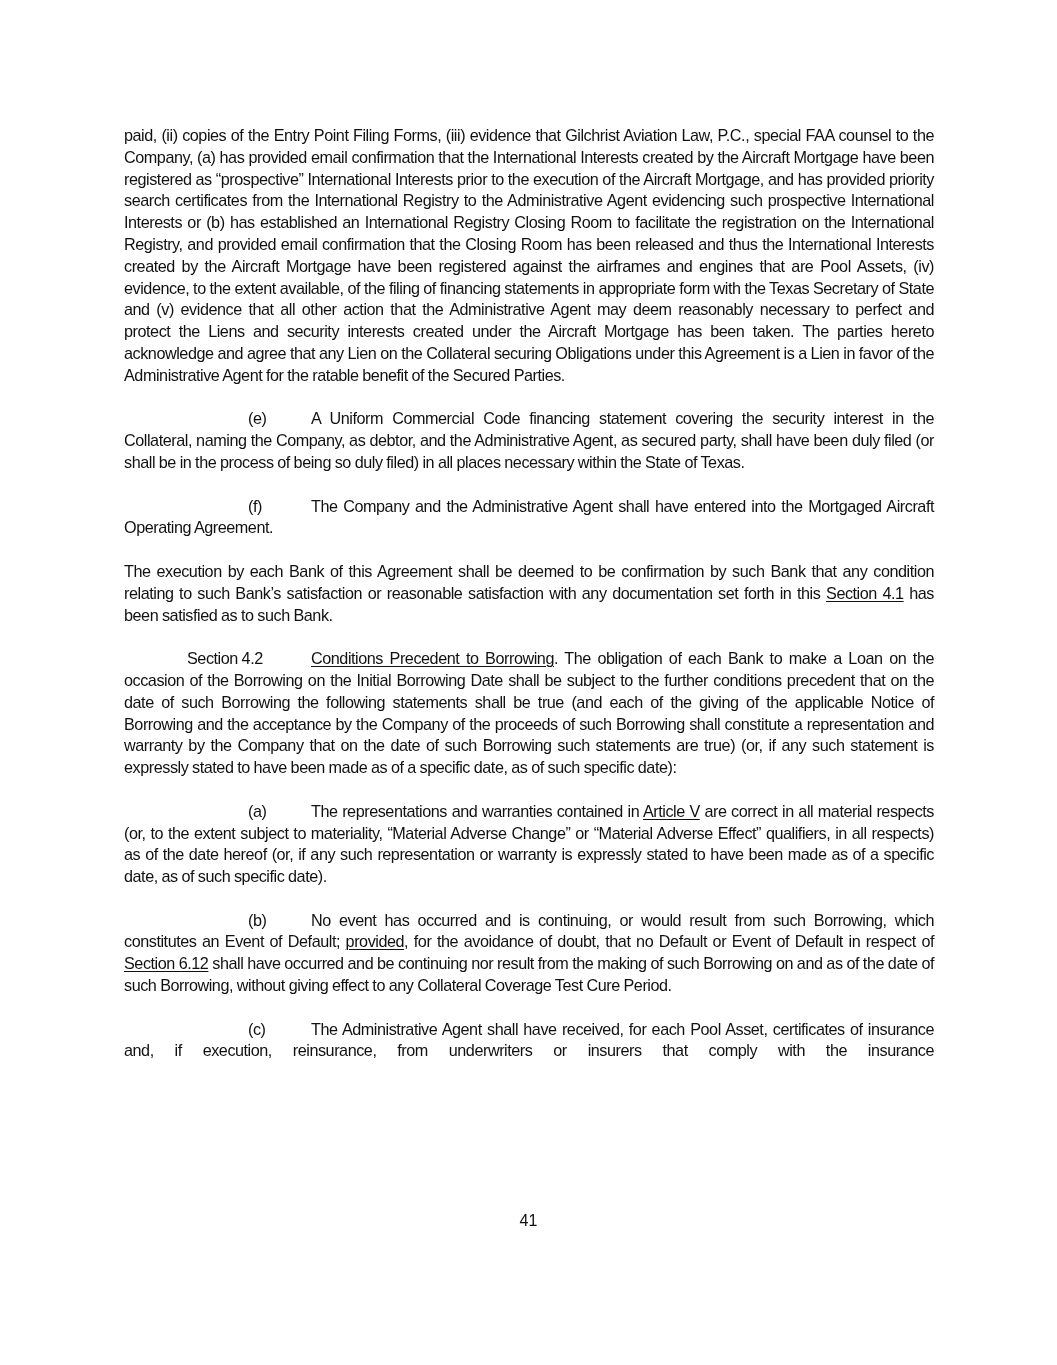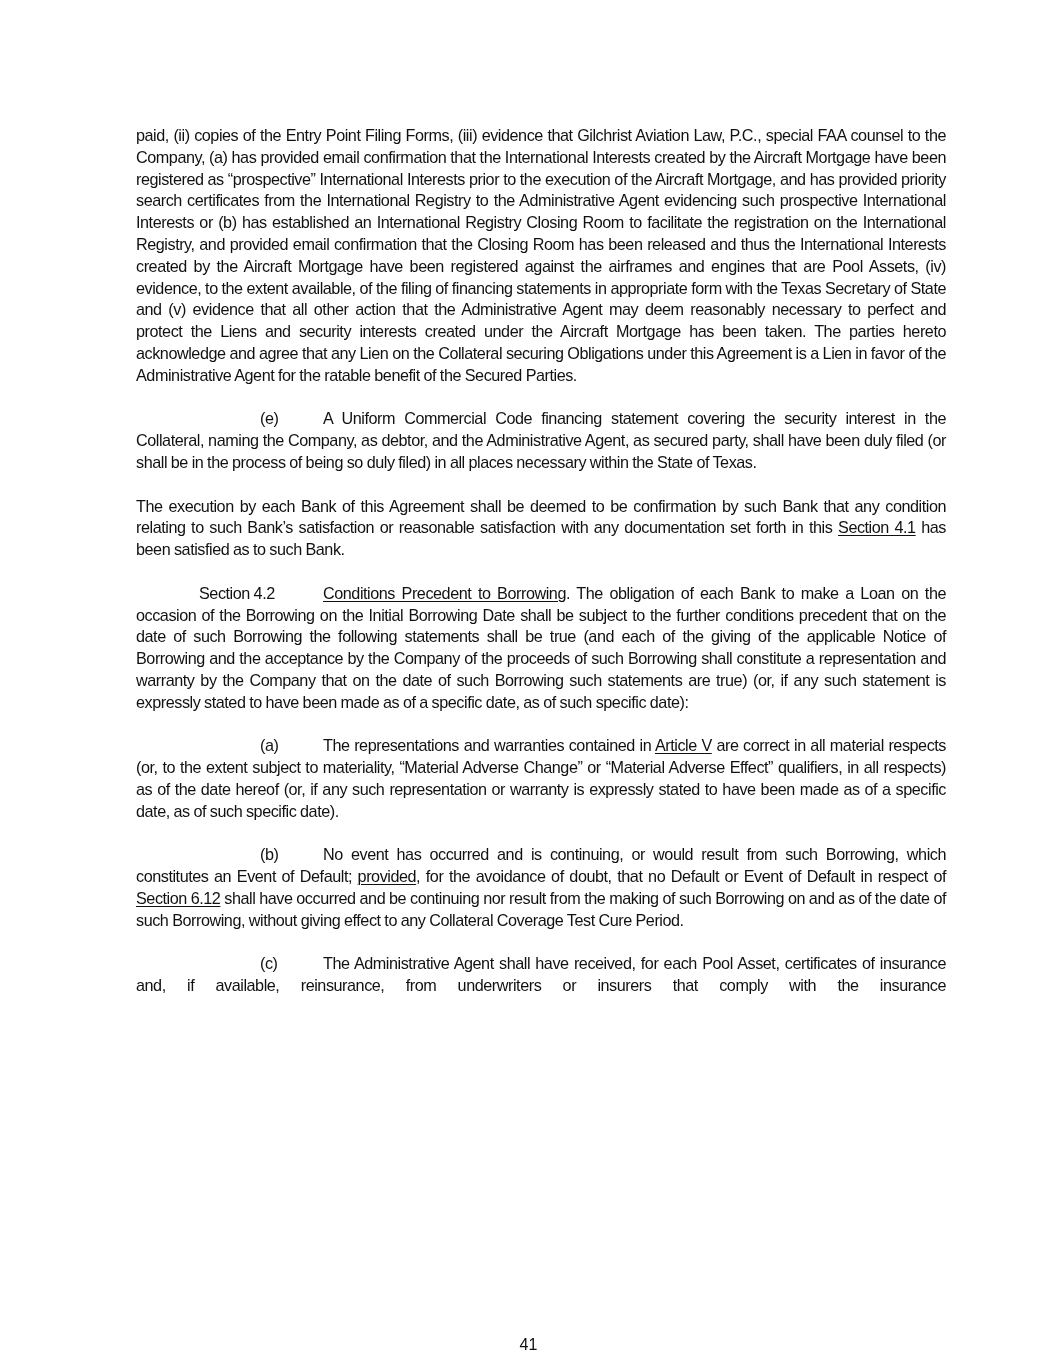--- a/index.html
+++ b/index.html
@@ -1,59 +1,62 @@
 <!DOCTYPE html>
 <html><head>
   <meta charset="utf-8">
   <style>
     html, body { margin: 0; padding: 0; background: #ffffff; }
     body { width: 1057px; height: 1365px; position: relative; overflow: hidden; }
     .page {
-      position: absolute; left: 136px; top: 125px; width: 810px;
+      position: absolute; left: 124px; top: 125px; width: 810px;
       font-family: "Liberation Sans", sans-serif;
       font-size: 16.2px; line-height: 21.8px; color: #111111;
       letter-spacing: -0.45px; word-spacing: -0.3px;
     }
     p { margin: 0 0 21.8px 0; text-align: justify; text-align-last: left; }
     .indent { text-indent: 124px; }
     .sec-indent { text-indent: 63px; }
     .lbl { display: inline-block; text-indent: 0; width: 63px; }
     .seclbl { display: inline-block; text-indent: 0; width: 124px; }
     u { text-underline-offset: 2px; text-decoration-thickness: 1px; }
     .pagenum {
-      position: absolute; left: 0; width: 1057px; top: 1336px; text-align: center;
+      position: absolute; left: 0; width: 1057px; top: 1212px; text-align: center;
       font-family: "Liberation Sans", sans-serif; font-size: 16px; color: #111111;
     }
   </style>
 </head>
 <body>
 
 <div class="page">
   <p style="margin-bottom:21.8px">paid, (ii) copies of the Entry Point Filing Forms, (iii) evidence that Gilchrist Aviation Law, P.C., special FAA counsel to the Company, (a) has provided email confirmation that the International Interests created by the Aircraft Mortgage have been registered as “prospective” International Interests prior to the execution of the Aircraft Mortgage, and has provided priority search certificates from the International Registry to the Administrative Agent evidencing such prospective International Interests or (b) has established an International Registry Closing Room to facilitate the registration on the International Registry, and provided email confirmation that the Closing Room has been released and thus the International Interests created by the Aircraft Mortgage have been registered against the airframes and engines that are Pool Assets, (iv) evidence, to the extent available, of the filing of financing statements in appropriate form with the Texas Secretary of State and (v) evidence that all other action that the Administrative Agent may deem reasonably necessary to perfect and protect the Liens and security interests created under the Aircraft Mortgage has been taken.  The parties hereto acknowledge and agree that any Lien on the Collateral securing Obligations under this Agreement is a Lien in favor of the Administrative Agent for the ratable benefit of the Secured Parties.</p>
 
   <p class="indent">
     <span class="lbl">(e)</span><span>A Uniform Commercial Code financing statement covering the security interest in the Collateral, naming the Company, as debtor, and the Administrative Agent, as secured party, shall have been duly filed (or shall be in the process of being so duly filed) in all places necessary within the State of Texas.</span>
   </p>
 
+  <p class="indent">
+    <span class="lbl">(f)</span><span>The Company and the Administrative Agent shall have entered into the Mortgaged Aircraft Operating Agreement.</span>
+  </p>
 
 
   <p>
     <span>The execution by each Bank of this Agreement shall be deemed to be confirmation by such Bank that any condition relating to such Bank’s satisfaction or reasonable satisfaction with any documentation set forth in this </span><u>Section 4.1</u><span> has been satisfied as to such Bank.</span>
   </p>
 
   <p class="sec-indent">
     <span class="seclbl">Section 4.2</span><u>Conditions Precedent to Borrowing</u><span>.  The obligation of each Bank to make a Loan on the occasion of the Borrowing on the Initial Borrowing Date shall be subject to the further conditions precedent that on the date of such Borrowing the following statements shall be true (and each of the giving of the applicable Notice of Borrowing and the acceptance by the Company of the proceeds of such Borrowing shall constitute a representation and warranty by the Company that on the date of such Borrowing such statements are true) (or, if any such statement is expressly stated to have been made as of a specific date, as of such specific date):</span>
   </p>
 
   <p class="indent">
     <span class="lbl">(a)</span><span>The representations and warranties contained in </span><u>Article V</u><span> are correct in all material respects (or, to the extent subject to materiality, “Material Adverse Change” or “Material Adverse Effect” qualifiers, in all respects) as of the date hereof (or, if any such representation or warranty is expressly stated to have been made as of a specific date, as of such specific date).</span>
   </p>
 
   <p class="indent">
     <span class="lbl">(b)</span><span>No event has occurred and is continuing, or would result from such Borrowing, which constitutes an Event of Default; </span><u>provided</u><span>, for the avoidance of doubt, that no Default or Event of Default in respect of </span><u>Section 6.12</u><span> shall have occurred and be continuing nor result from the making of such Borrowing on and as of the date of such Borrowing, without giving effect to any Collateral Coverage Test Cure Period.</span>
   </p>
 
   <p class="indent" style="text-align-last: justify;">
-    <span class="lbl">(c)</span><span>The Administrative Agent shall have received, for each Pool Asset, certificates of insurance and, if available, reinsurance, from underwriters or insurers that comply with the insurance</span>
+    <span class="lbl">(c)</span><span>The Administrative Agent shall have received, for each Pool Asset, certificates of insurance and, if execution, reinsurance, from underwriters or insurers that comply with the insurance</span>
   </p>
 </div>
 
 <div class="pagenum">41</div>
 
 </body></html>

